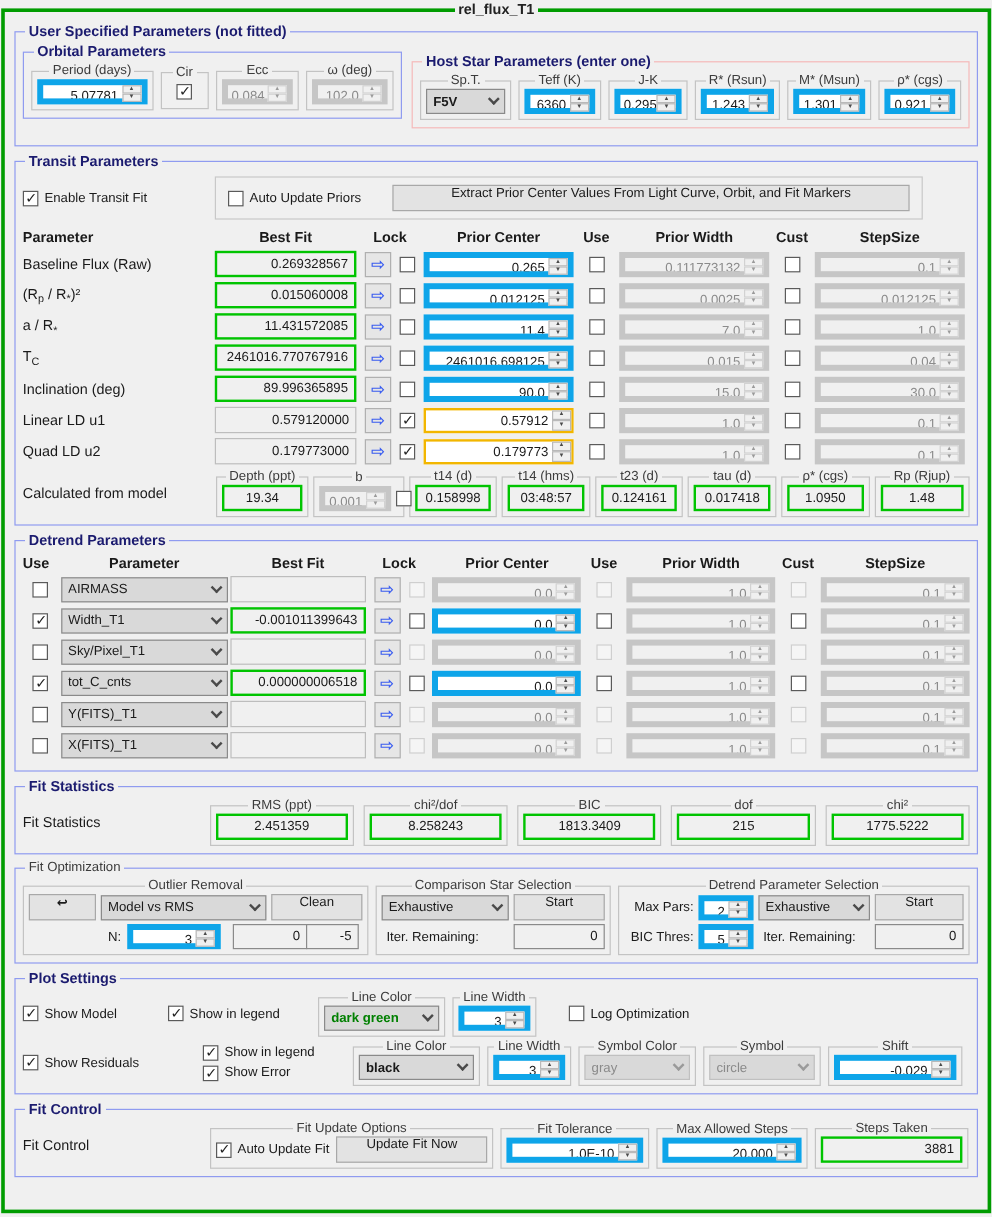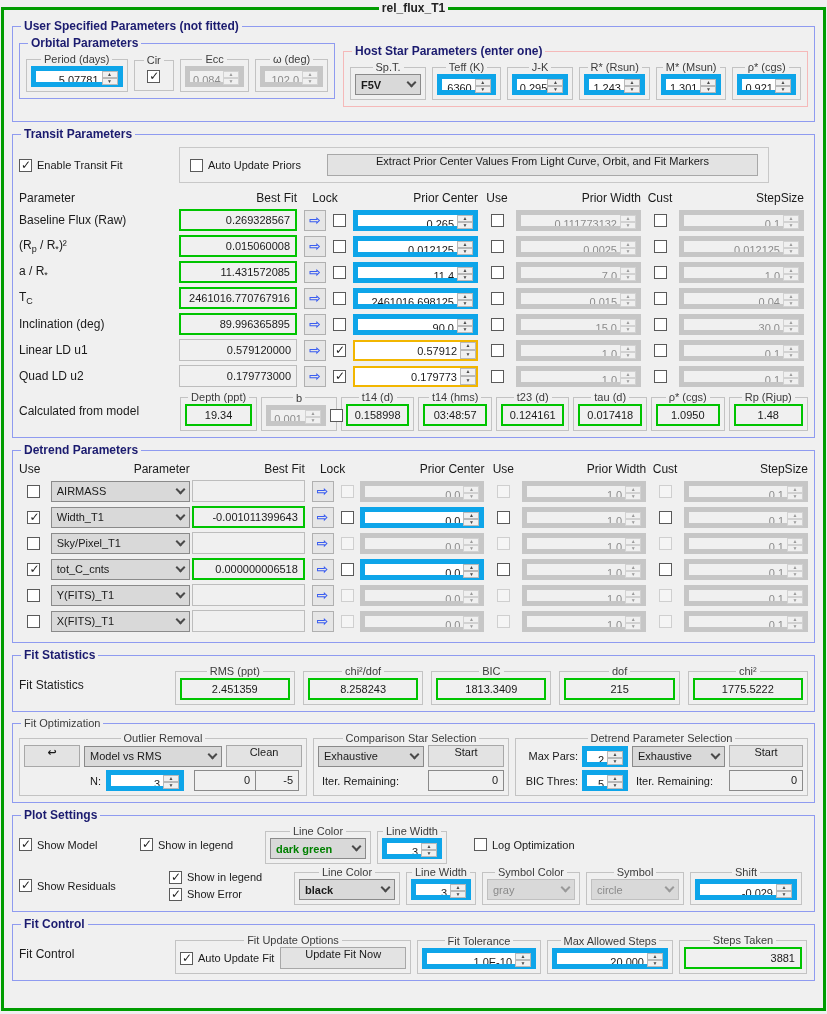--- a/index.html
+++ b/index.html
@@ -32,28 +32,28 @@
 .cb.dis{border-color:#cfcfcf;background:#f5f5f5}
 .combo{display:flex;align-items:center;background:#d9d9d9;border:1px solid #8a8a8a;height:21px;padding:0 5px;column-gap:4px}
 .combo .cv{flex:1;white-space:nowrap;overflow:hidden}
 .combo .chev{width:7px;height:7px;border-right:2px solid #4a4a4a;border-bottom:2px solid #4a4a4a;transform:rotate(45deg);margin-top:-4px;flex:0 0 auto}
 .combo.dis{border-color:#c0c0c0}.combo.dis .cv{color:#8a8a8a}.combo.dis .chev{border-color:#9a9a9a}
 .btn{background:#e3e3e3;border:1px solid #a8a8a8;display:flex;align-items:flex-start;justify-content:center;height:22px;padding:0 10px;white-space:nowrap}
 .arrowbtn{width:22px;height:21px;background:#e6e6e6;border:1px solid #b0b0b0;display:flex;align-items:center;justify-content:center;flex:0 0 auto}
 .bluearrow{color:#3a5df0;font-size:14px;font-weight:bold;line-height:1}
 .flat{border:1px solid #8a8a8a;background:#f0f0f0;text-align:right;padding:3px 5px;height:21px;white-space:nowrap}
 .sub{font-size:9px;vertical-align:-3px}
-.thead{display:flex;font-weight:normal;font-size:12px;column-gap:2px;margin:8px 0 3px}
+.thead{display:flex;font-weight:bold;font-size:12px;column-gap:2px;margin:8px 0 3px}
 .tprow{display:flex;align-items:center;column-gap:2px;margin:4px 0}
 .cl{width:158px;font-size:12px}
 .cbest{width:118px}
 .clock{width:52px;display:flex;align-items:center;justify-content:center;column-gap:7px}
 .cspin{width:125px}
 .cck{width:34px;display:flex;justify-content:center}
-.ctr{text-align:right}
+.ctr{text-align:center}
 .du{width:30px;display:flex;justify-content:center}
 .dcombo{width:140px}
 .dbest{width:114px}
 .ckrow{display:flex;align-items:center;column-gap:5px;white-space:nowrap}
 .lbl{white-space:nowrap}
 </style>
 </head>
 <body>
 
 <fieldset class="main">

